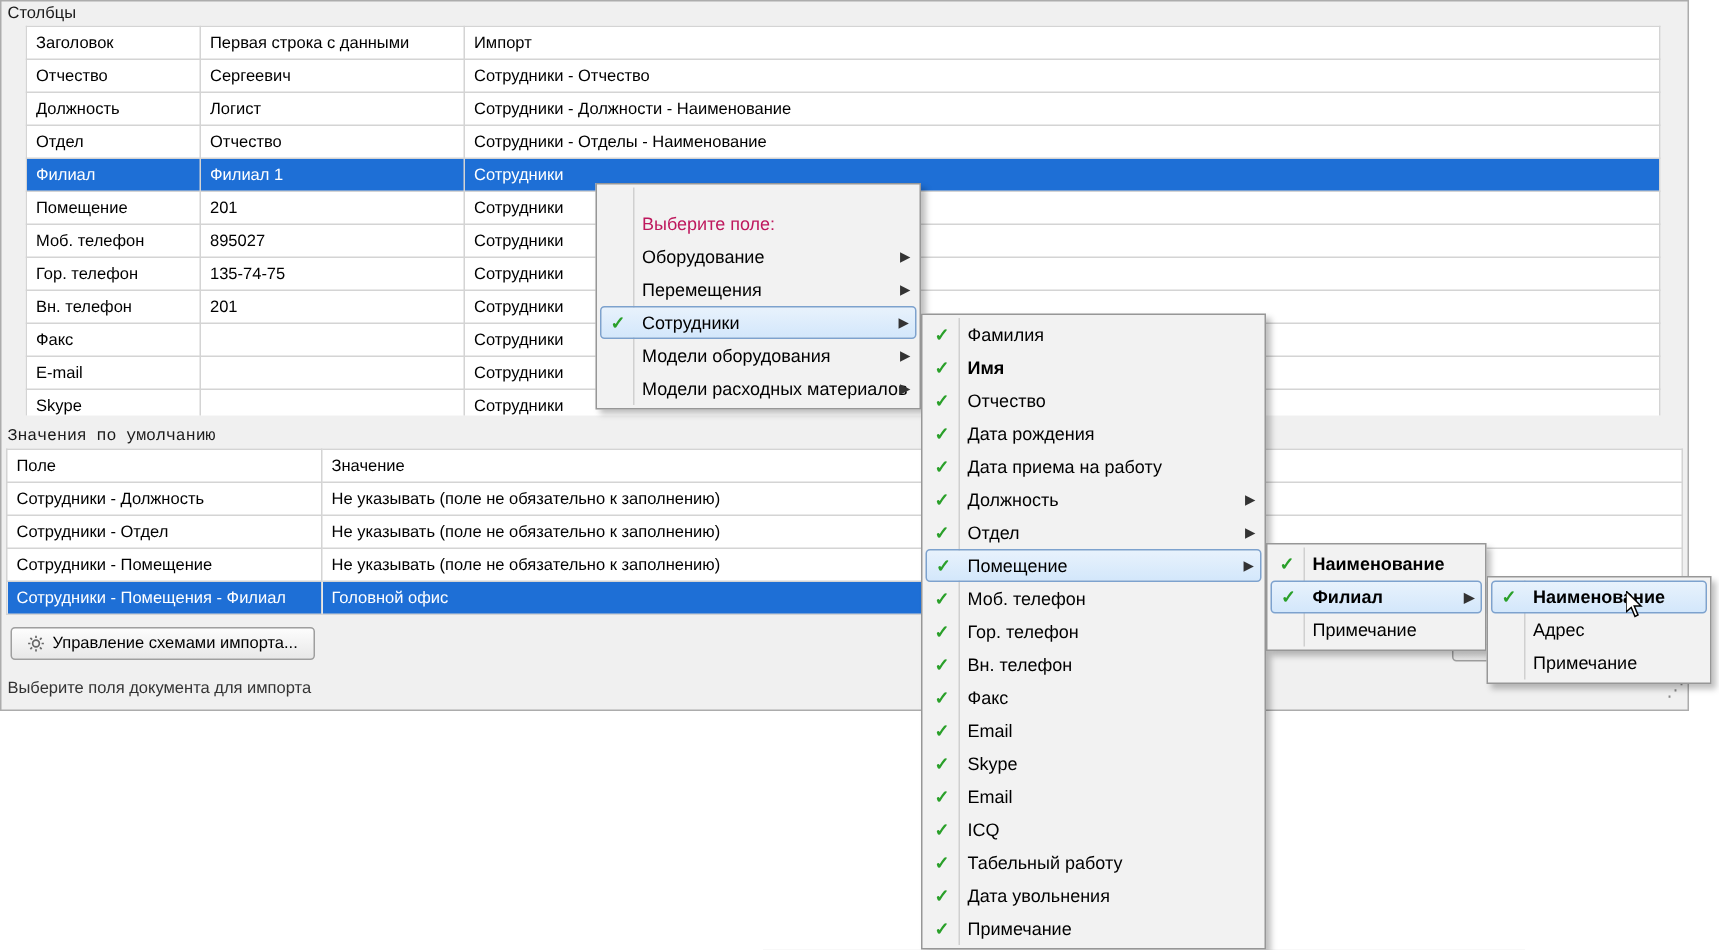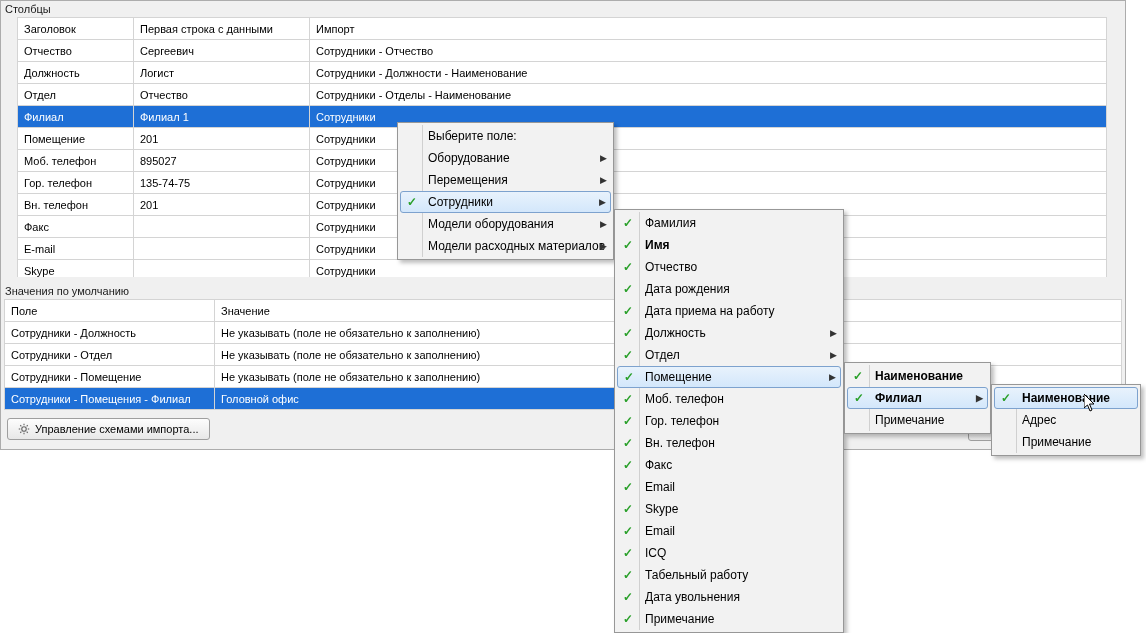--- a/index.html
+++ b/index.html
@@ -15,21 +15,21 @@
 .spacer { flex: 1; }
 .btn { background: linear-gradient(#fdfdfd,#e8e8e8); border: 1px solid #9f9f9f; border-radius: 3px; padding: 4px 10px; font-size: 11px; display: inline-flex; align-items: center; gap: 5px; cursor: pointer; }
 .icon-gear { display:inline-block; width:12px; height:12px; }
 .icon-import { display:inline-block; width:13px; height:13px; }
 .hint { padding: 4px 4px 6px; color: #333; display:flex; justify-content:space-between;}
 .resize-grip { font-size:12px; color:#888; letter-spacing:-2px; transform: rotate(0); }
 
 
 .menu { position: absolute; background: #f2f2f2; border: 1px solid #979797; box-shadow: 3px 3px 4px rgba(0,0,0,.25); padding: 2px; font-size: 12px; }
 .menu-item { display: flex; align-items: center; height: 22px; padding: 0 18px 0 28px; position: relative; white-space: nowrap; cursor: default; }
-.menu-item.header { color: #000000; cursor: default; }
+.menu-item.header { color: #be185d; cursor: default; margin-top: 13px; }
 .menu-item.bold { font-weight: bold; }
 .menu-item.highlight { background: linear-gradient(#e8f2fc,#d3e7fb); border: 1px solid #7da2ce; border-radius: 3px; padding: 0 17px 0 27px;}
 .menu-item .check { position: absolute; left: 6px; color: #2aa02a; font-weight: bold; }
 .menu-item .arrow { position: absolute; right: 4px; font-size: 9px; color: #333; }
 .menu-sep-col { position:absolute; left:24px; top:2px; bottom:2px; width:1px; background:#d0d0d0; }
 #menu1 { top: 122px; left: 397px; width: 217px; }
 #menu2 { top: 209px; left: 614px; width: 230px; }
 #menu3 { top: 362px; left: 844px; width: 147px; }
 #menu4 { top: 384px; left: 991px; width: 150px; }
 .cursor { position:absolute; top:394px; left:1084px; font-size:16px; color:#000; pointer-events:none; z-index:100;}
@@ -108,21 +108,21 @@
           <tr>
             <td>Skype</td>
             <td></td>
             <td>Сотрудники</td>
           </tr>
         </tbody>
     </table>
 
   </div>
 
-  <div class="section-label" style="margin-top:6px;">Значения по умолчанию</div>
+  <div class="section-label" style="margin-top:6px;font-family:Liberation Mono, monospace;">Значения по умолчанию</div>
 
   <div class="grid-wrap">
     <table class="grid" id="defaults-table">
       <colgroup>
           <col style="width:210px">
           <col>
         </colgroup>
       <thead>
           <tr>
         <th>Поле</th>
@@ -177,20 +177,24 @@
             <path d="M6 5 L12 5 L12 8 L15 8 L9 13 L9 10 L6 10 Z" fill="#4a9b4a" stroke="#2e6e2e" stroke-width="0.5"></path>
           </svg>
       </span>
       <span>Импорт</span>
     </button>
     <button class="btn">
       <span>Закрыть</span>
     </button>
   </div>
 
+  <div class="hint">
+    <span>Выберите поля документа для импорта</span>
+    <span class="resize-grip">⋰</span>
+  </div>
 </div>
 
 <div class="menu" id="menu1">
     <div class="menu-sep-col"></div>
     <div class="menu-item header">Выберите поле:</div>
     <div class="menu-item">
       <span>Оборудование</span>
       <span class="arrow">▶</span>
     </div>
     <div class="menu-item">

